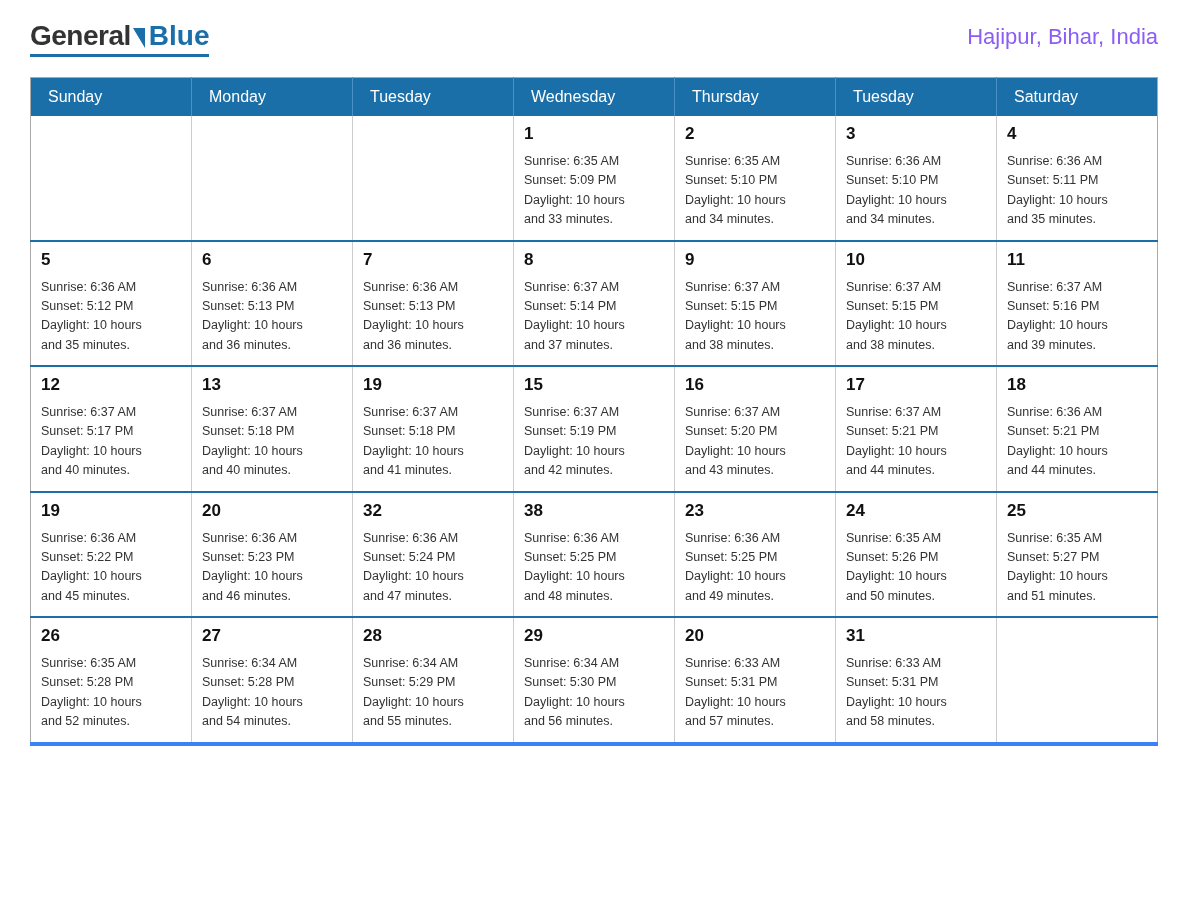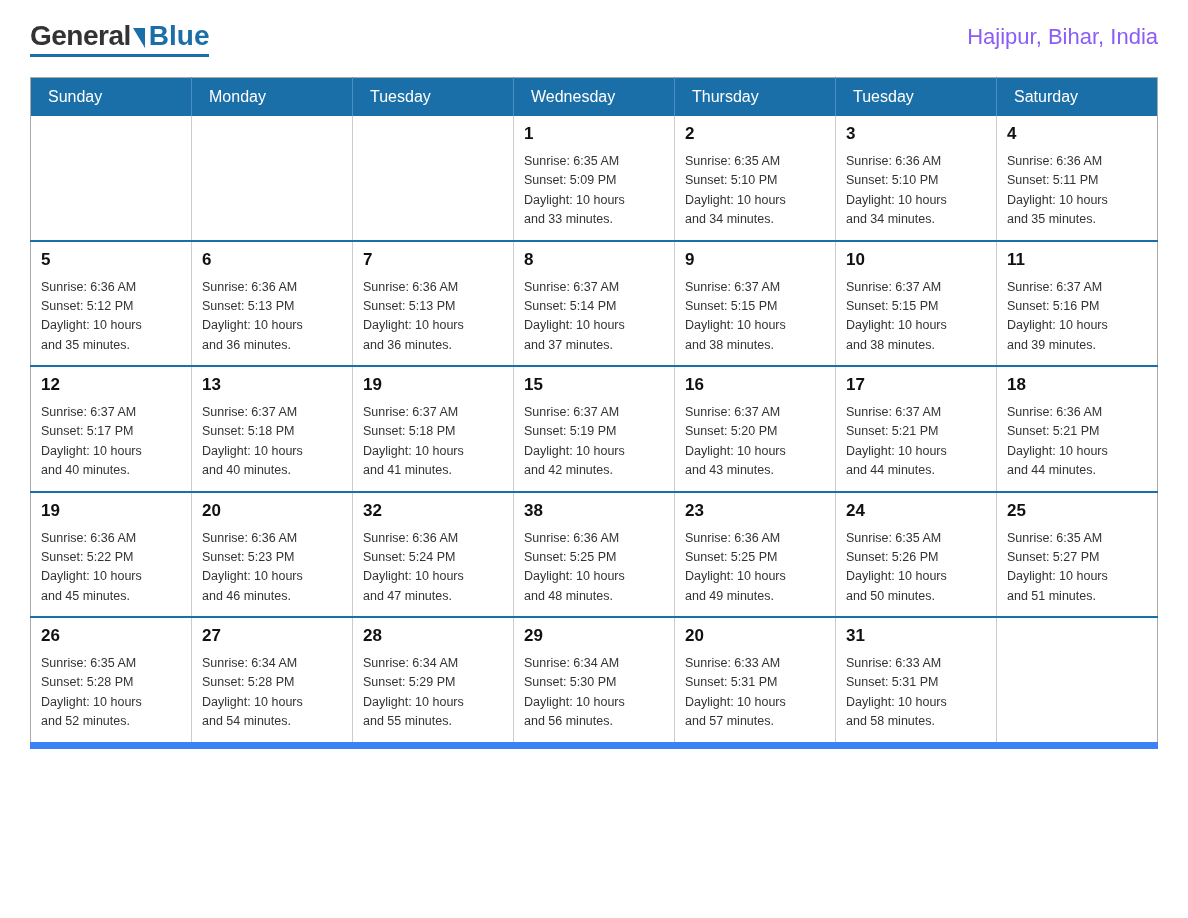--- a/index.html
+++ b/index.html
@@ -83,21 +83,21 @@
       text-align: left;
       border-right: 1px solid #4a90c4;
     }
     .calendar thead th:last-child {
       border-right: none;
     }
     .calendar tbody tr {
       border-bottom: 2px solid #1a6fa8;
     }
     .calendar tbody tr:last-child {
-      border-bottom: 7px solid #3b82f6;
+      border-bottom: 4px solid #3b82f6;
     }
     .calendar tbody td {
       vertical-align: top;
       padding: 8px 10px 10px 10px;
       border-right: 1px solid #ccc;
       width: 14.28%;
       min-height: 110px;
       height: 110px;
     }
     .calendar tbody td:last-child {

